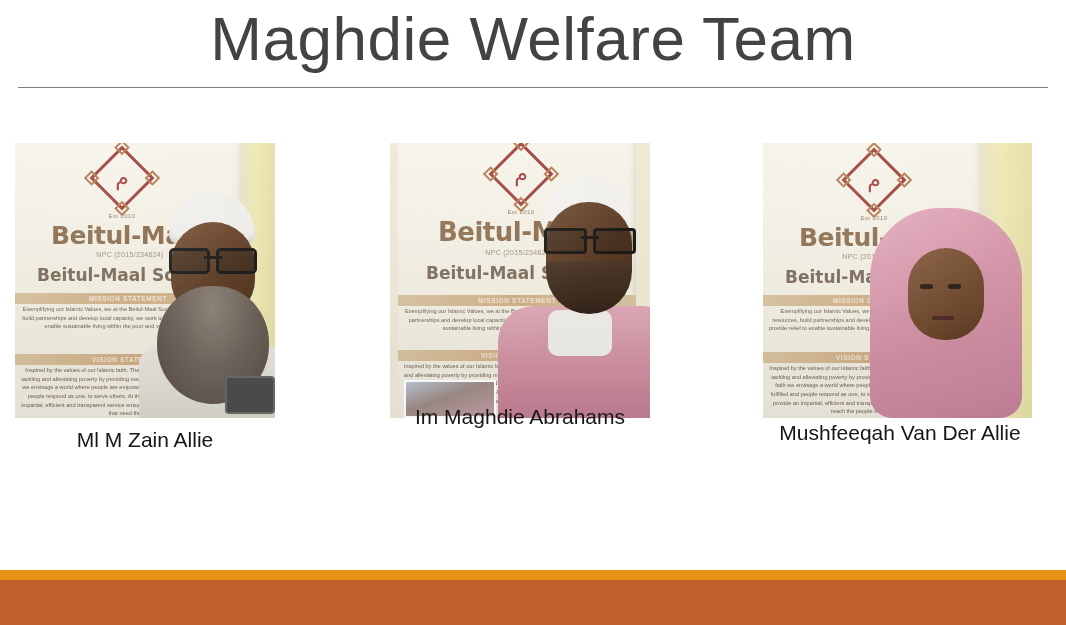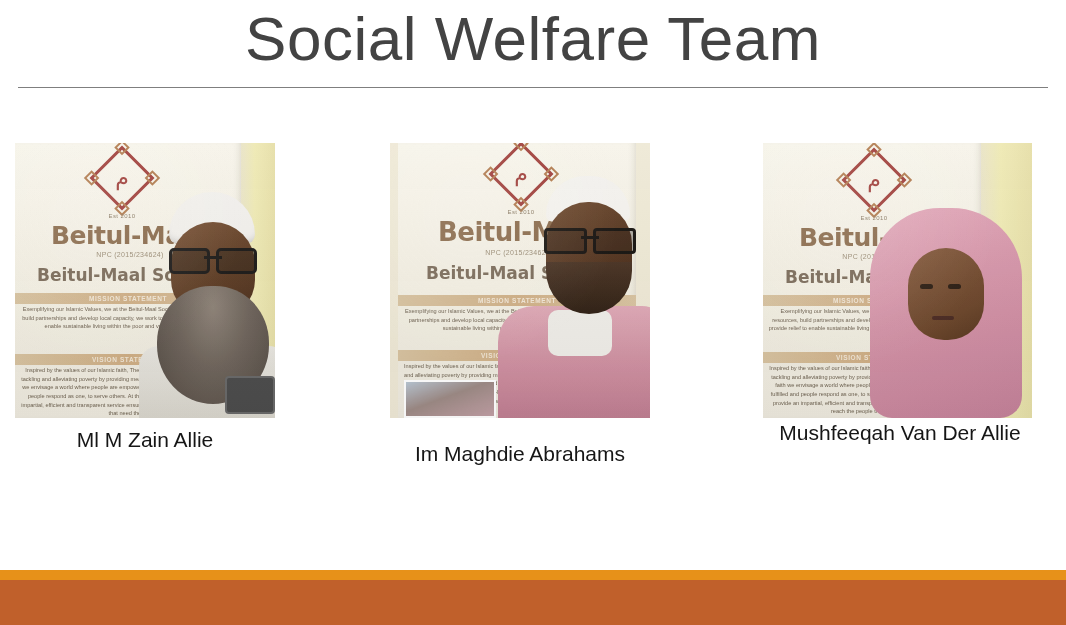--- a/index.html
+++ b/index.html
@@ -204,37 +204,37 @@
     filter:blur(.2px);}
 
   
   .caption{
     position:absolute;
     font-size:21px;color:#161616;
     text-align:center;white-space:nowrap;
     font-family:"Liberation Sans", sans-serif;
   }
   .cap1{left:15px;top:428px;width:260px;}
-  .cap2{left:385px;top:442px;width:270px;}
+  .cap2{left:385px;top:405px;width:270px;}
   .cap3{left:755px;top:421px;width:290px;}
 
   
   .bar-orange{
     position:absolute;left:0;top:570px;width:1066px;height:10px;
     background:#e79119;
   }
   .bar-terracotta{
     position:absolute;left:0;top:580px;width:1066px;height:45px;
     background:#c0602b;
   }
 </style>
 </head>
 <body>
 
-<div class="slide-title">Social Welfare Team</div>
+<div class="slide-title">Maghdie Welfare Team</div>
 <div class="title-rule"></div>
 
 <div class="photo-card card1 c1">
   <div class="wall"></div>
   <div class="wall-yellow"></div>
 
   <div class="banner">
     <div class="logo">
       <span class="corner tl"></span>
       <span class="corner tr"></span>

